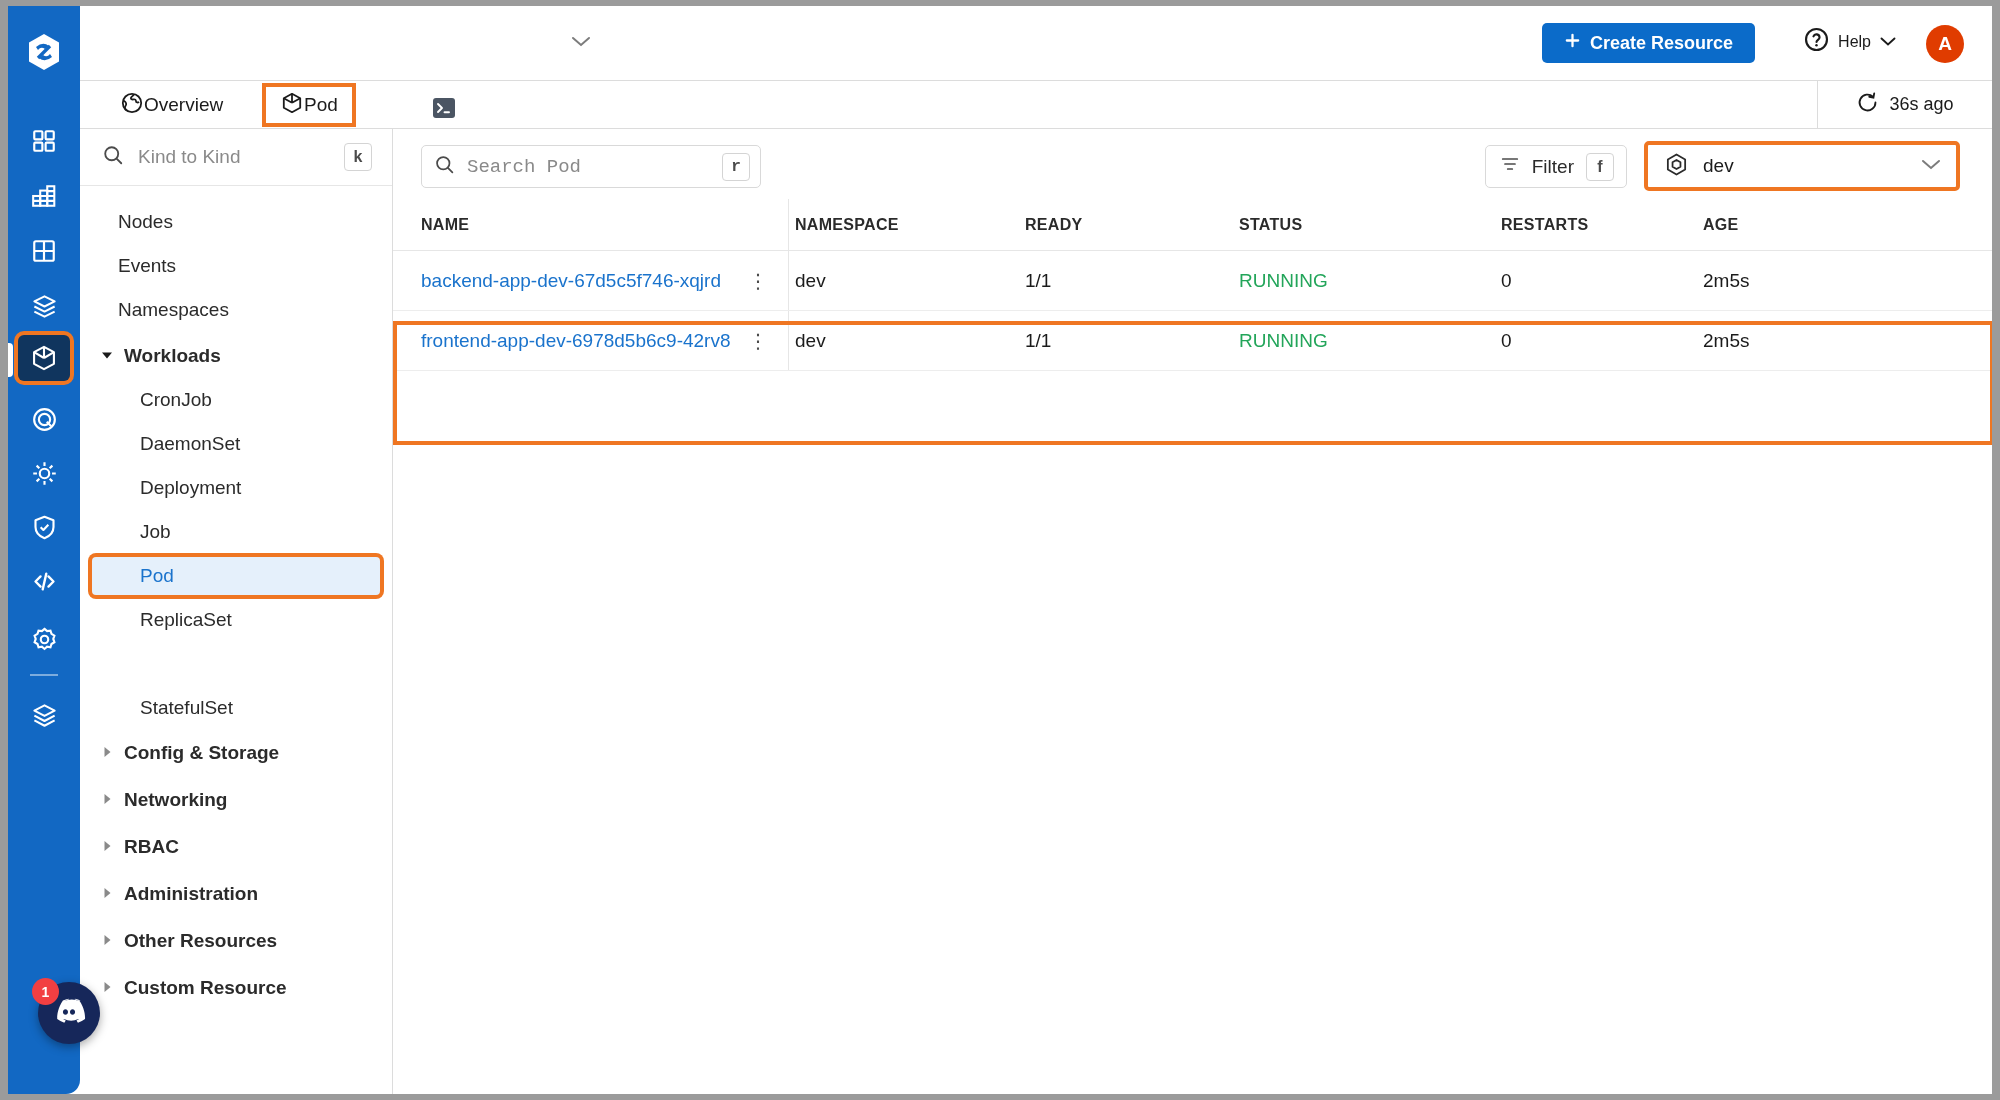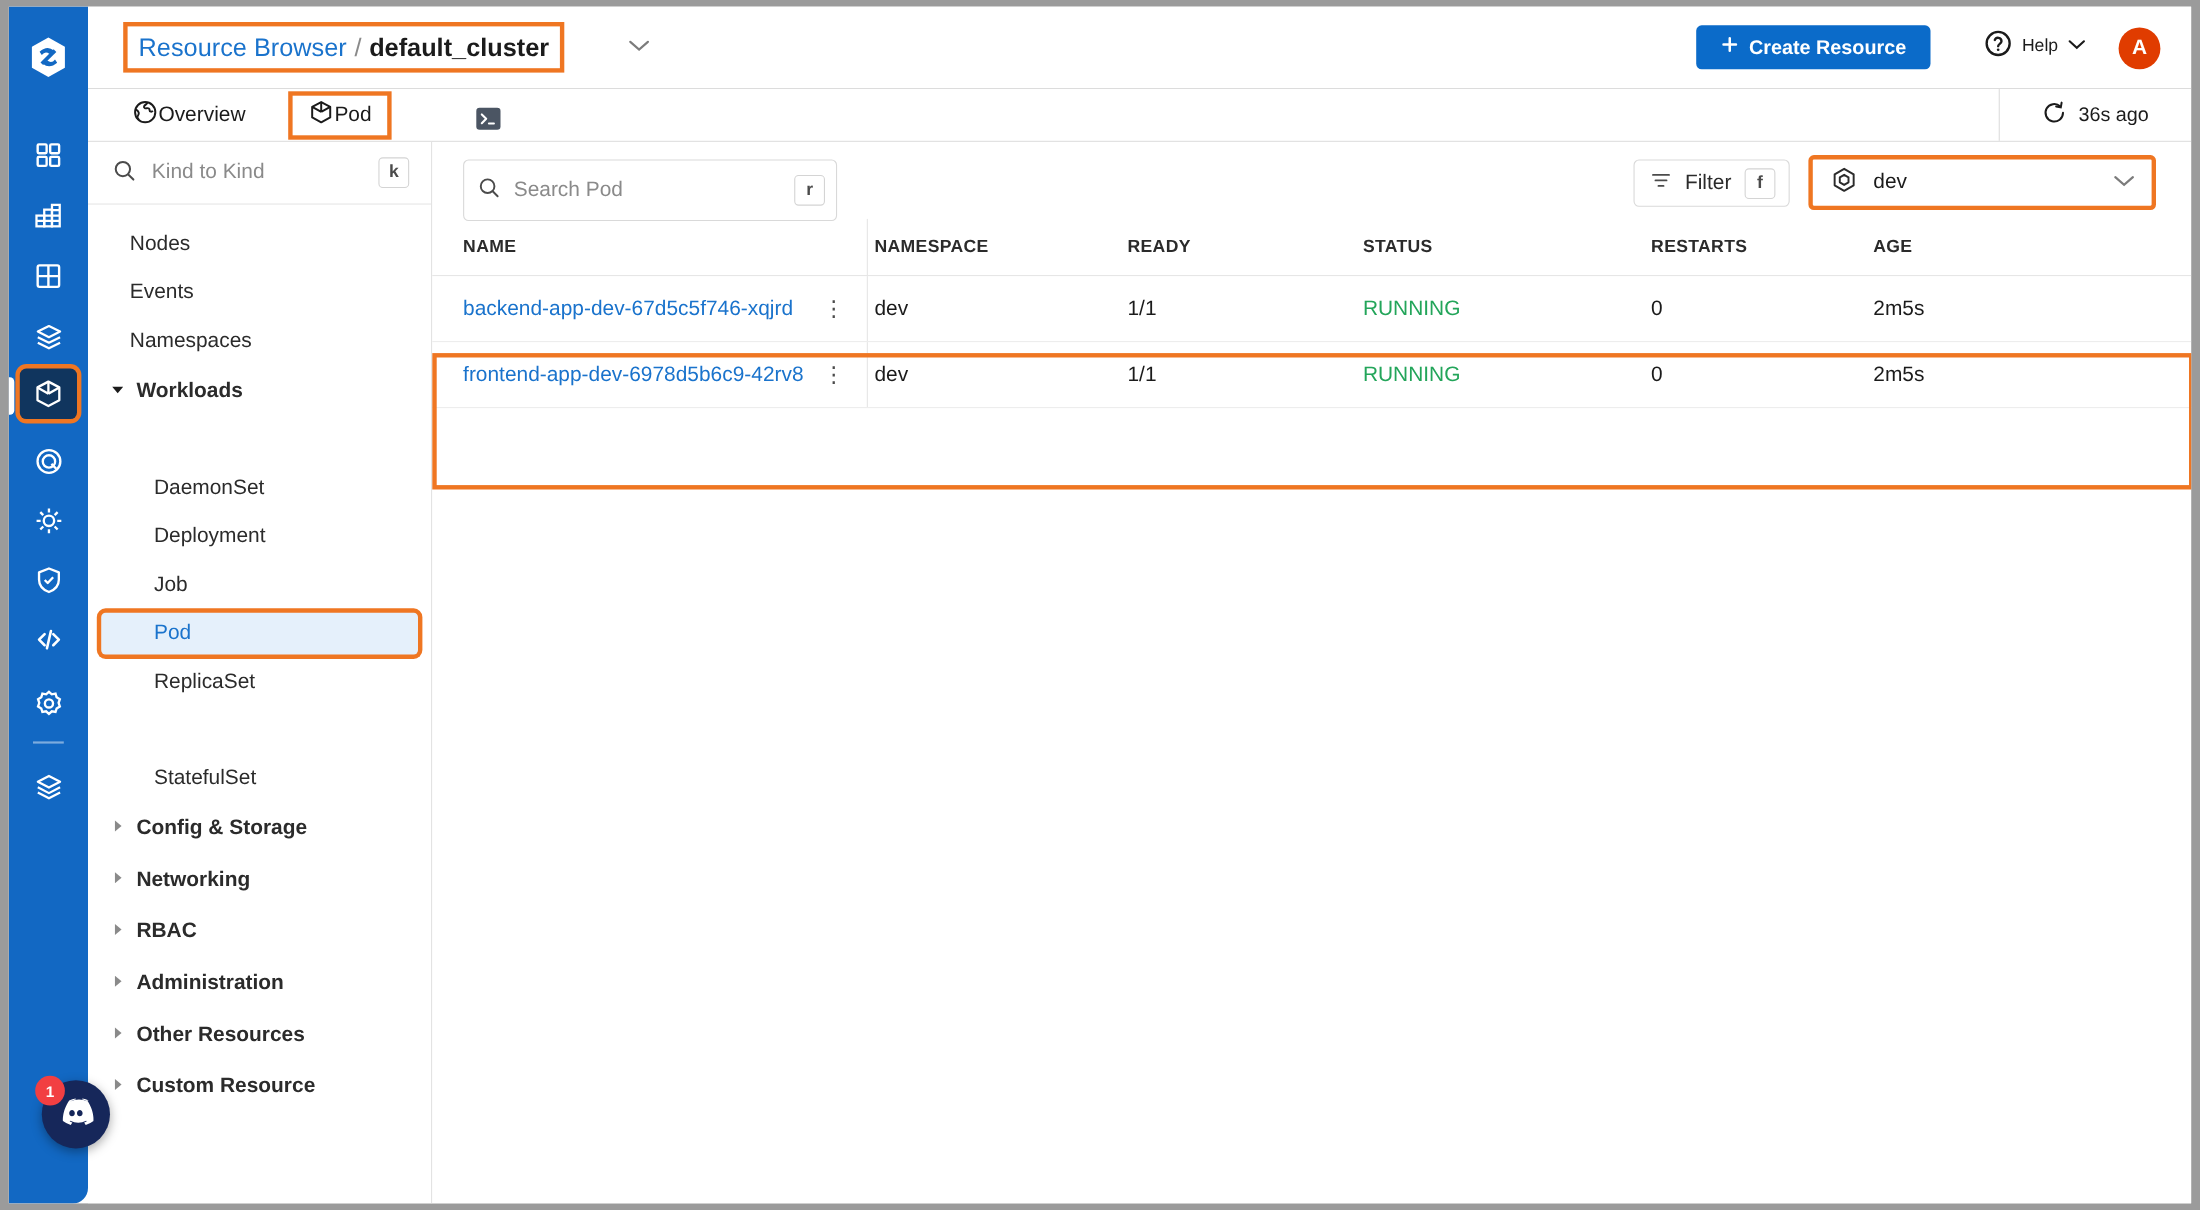--- a/index.html
+++ b/index.html
@@ -182,24 +182,24 @@
   .caret { width: 16px; margin-right: 8px; display: inline-block; }
 
   
   #main {
     position: absolute; left: 385px; top: 123px;
     right: 0; bottom: 0; background: #fff;
   }
   #toolbar { position: absolute; left: 0; top: 0; right: 0; height: 70px; }
   #search-box {
     position: absolute; left: 28px; top: 16px;
-    width: 340px; height: 56px;
+    width: 340px; height: 43px;
     border: 1px solid #d9d9d9; border-radius: 5px;
     display: flex; align-items: center; padding: 0 12px;
-    background: #fff; cursor: text;
+    background: #fff; cursor: text; font-family: Liberation Mono, monospace;
   }
   #search-box .ph { color: #8a8a8a; font-size: 19px; margin-left: 12px; }
   #search-box .kbd { position: absolute; right: 10px; }
   #filter-btn {
     position: absolute; right: 365px; top: 16px;
     height: 43px; padding: 0 12px 0 14px;
     border: 1px solid #d9d9d9; border-radius: 5px;
     background: #fff; display: flex; align-items: center; gap: 12px;
     font-size: 19px; color: #2b2b2b; cursor: pointer;
   }
@@ -377,25 +377,20 @@
   <div id="discord">
     <span>
       <svg width="34" height="26" viewBox="0 0 24 18" fill="#fff">
         <path d="M20.3 1.6A16.5 16.5 0 0 0 16.2.3l-.2.4a15 15 0 0 1 3.6 1.5 13.4 13.4 0 0 0-11.3 0A15 15 0 0 1 12 .7L11.8.3A16.5 16.5 0 0 0 7.7 1.6C3 8.6 3.7 14.7 3.7 14.7a16.8 16.8 0 0 0 5 2.6l1-1.6a10.8 10.8 0 0 1-1.7-.8l.4-.3a11.8 11.8 0 0 0 10.2 0l.4.3a10.8 10.8 0 0 1-1.7.8l1 1.6a16.8 16.8 0 0 0 5-2.6s.7-6.1-4-13.1zM9.5 11.7c-1 0-1.8-.9-1.8-2s.8-2 1.8-2 1.8.9 1.8 2-.8 2-1.8 2zm5 0c-1 0-1.8-.9-1.8-2s.8-2 1.8-2 1.8.9 1.8 2-.8 2-1.8 2z"></path>
       </svg>
     </span>
     <span class="badge">1</span>
   </div>
 
   <header id="header">
-    <div id="breadcrumb-box">
-      <span class="crumb-link">Resource Browser</span>
-      <span class="crumb-sep">/</span>
-      <span class="crumb-current">default_cluster</span>
-    </div>
     <span id="breadcrumb-caret">
       <svg width="22" height="14" viewBox="0 0 22 14" fill="none" stroke="#7c7c7c" stroke-width="2" stroke-linecap="round">
           <path d="M3 4 L11 11 L19 4"></path>
         </svg>
     </span>
 
     <button id="create-btn">
       <span>
         <svg width="17" height="17" viewBox="0 0 18 18" stroke="#fff" stroke-width="2.4" stroke-linecap="round">
             <path d="M9 3v12M3 9h12"></path>
@@ -487,20 +482,23 @@
         <span>Namespaces</span>
       </div>
 
     <div class="tree-item group" style="top:208px">
       <span class="caret"><svg width="14" height="14" viewBox="0 0 14 14">
             <path d="M2 4.5 L12 4.5 L7 10.5 Z" fill="#1b1b1b"></path>
           </svg></span>
       <span>Workloads</span>
     </div>
 
+    <div class="tree-item lvl1" style="top:252px">
+        <span>CronJob</span>
+      </div>
     <div class="tree-item lvl1" style="top:296px">
         <span>DaemonSet</span>
       </div>
     <div class="tree-item lvl1" style="top:340px">
         <span>Deployment</span>
       </div>
     <div class="tree-item lvl1" style="top:384px">
         <span>Job</span>
       </div>
     <div class="tree-item lvl1 selected" style="top:428px">

